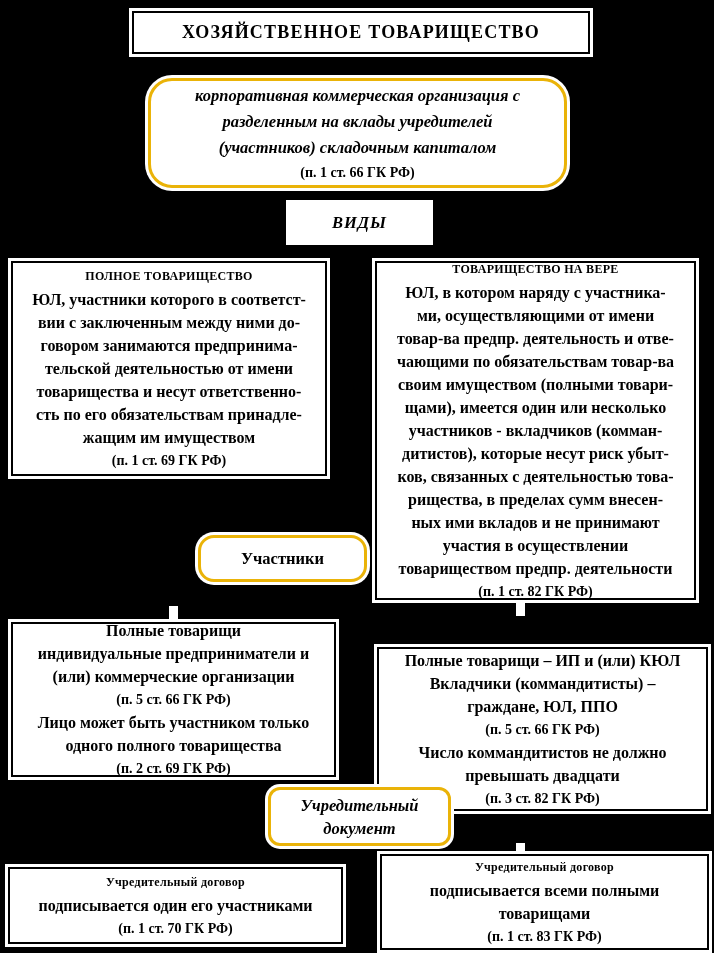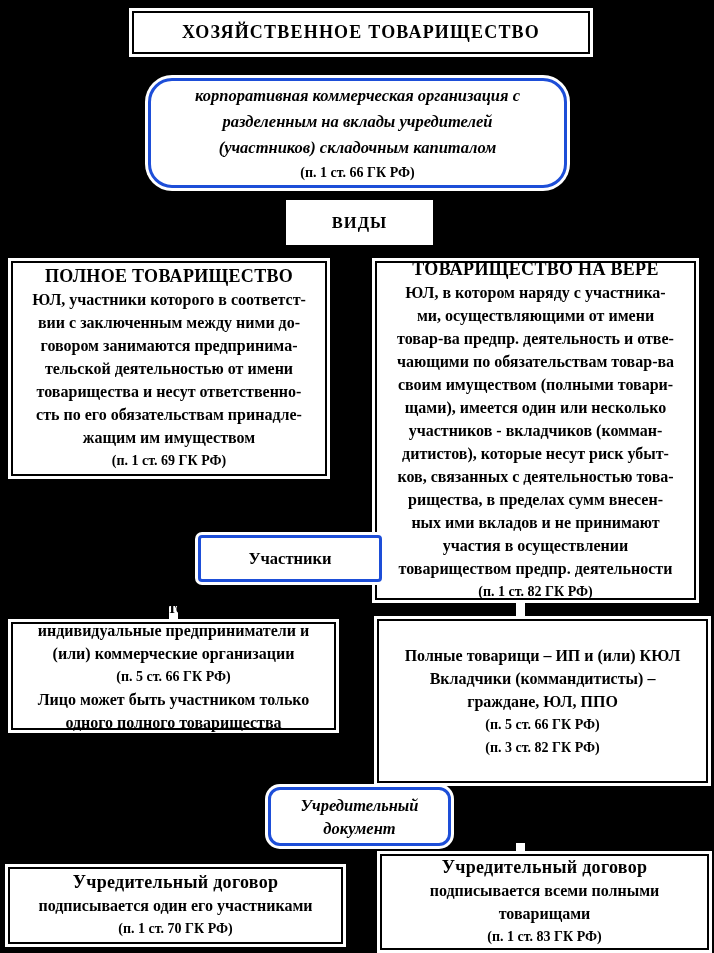--- a/index.html
+++ b/index.html
@@ -10,38 +10,38 @@
   }
   .canvas { position:relative; width:714px; height:953px; background:#000; overflow:hidden; }
   .box { position:absolute; background:#fff; }
   .framed { padding:3px; display:flex; }
   .framed > .inner {
     flex:1; border:2px solid #000;
     display:flex; flex-direction:column; align-items:center; justify-content:center;
     padding:2px 4px; min-width:0;
   }
   .plain, .round { display:flex; flex-direction:column; align-items:center; justify-content:center; }
-  .round { border:3px solid #1d4ed8; box-shadow:0 0 0 3px #fff;justify-content:center; }
+  .round { border:3px solid #eab308; box-shadow:0 0 0 3px #fff;justify-content:center; }
   .t { font-size:16px; line-height:23px; text-align:center; white-space:pre-line; }
-  .hd { font-size:18px; letter-spacing:.3px; }
+  .hd { font-size:12px; letter-spacing:.3px; }
   .cite { font-size:14px; line-height:23px; }
   .it { font-style:italic; font-size:16.5px; line-height:26px; }
   .title-text { font-size:18px; letter-spacing:1.2px; }
   .label-text { font-size:16.5px; }
-  .caps { letter-spacing:1px; }
+  .caps { letter-spacing:1px;font-style:italic; }
   .stub { position:absolute; background:#fff; }
 
   .b-title { left:129px; top:8px;  width:464px; height:49px; }
   .b-def   { left:148px; top:78px; width:419px; height:110px; border-radius:24px; }
   .b-vidy  { left:286px; top:200px; width:147px; height:45px; }
   .b-bigl  { left:8px;   top:258px; width:322px; height:221px; }
   .b-bigr  { left:372px; top:258px; width:327px; height:345px; }
-  .b-uch   { left:198px; top:535px; width:184px; height:47px; border-radius:4px; }
-  .b-lowl  { left:8px;   top:619px; width:331px; height:114px; }
-  .b-lowr  { left:374px; top:616px; width:337px; height:170px; }
+  .b-uch   { left:198px; top:535px; width:169px; height:47px; border-radius:16px; }
+  .b-lowl  { left:8px;   top:619px; width:331px; height:161px; }
+  .b-lowr  { left:374px; top:644px; width:337px; height:170px; }
   .b-doc   { left:268px; top:787px; width:183px; height:59px; border-radius:12px;font-style:italic; }
   .b-botl  { left:5px;   top:864px; width:341px; height:83px; }
   .b-botr  { left:377px; top:851px; width:335px; height:102px; }
   .stub-1 { left:169px; top:606px; width:9px; height:15px; }
   .stub-2 { left:516px; top:601px; width:9px; height:15px; }
   .stub-3 { left:516px; top:843px; width:9px; height:10px; }
 </style>
 </head>
 <body>
 
@@ -117,20 +117,22 @@
       <div class="t cite">(п. 2 ст. 69 ГК РФ)</div>
     </div>
   </div>
 
   <div class="box framed b-lowr">
     <div class="inner">
       <div class="t">Полные товарищи – ИП и (или) КЮЛ
 Вкладчики (коммандитисты) –
 граждане, ЮЛ, ППО</div>
       <div class="t cite">(п. 5 ст. 66 ГК РФ)</div>
+      <div class="t">Число коммандитистов не должно
+превышать двадцати</div>
       <div class="t cite">(п. 3 ст. 82 ГК РФ)</div>
     </div>
   </div>
 
   <div class="box round b-doc">
     <div class="t label-text">Учредительный
 документ</div>
   </div>
 
   <div class="box framed b-botl">

